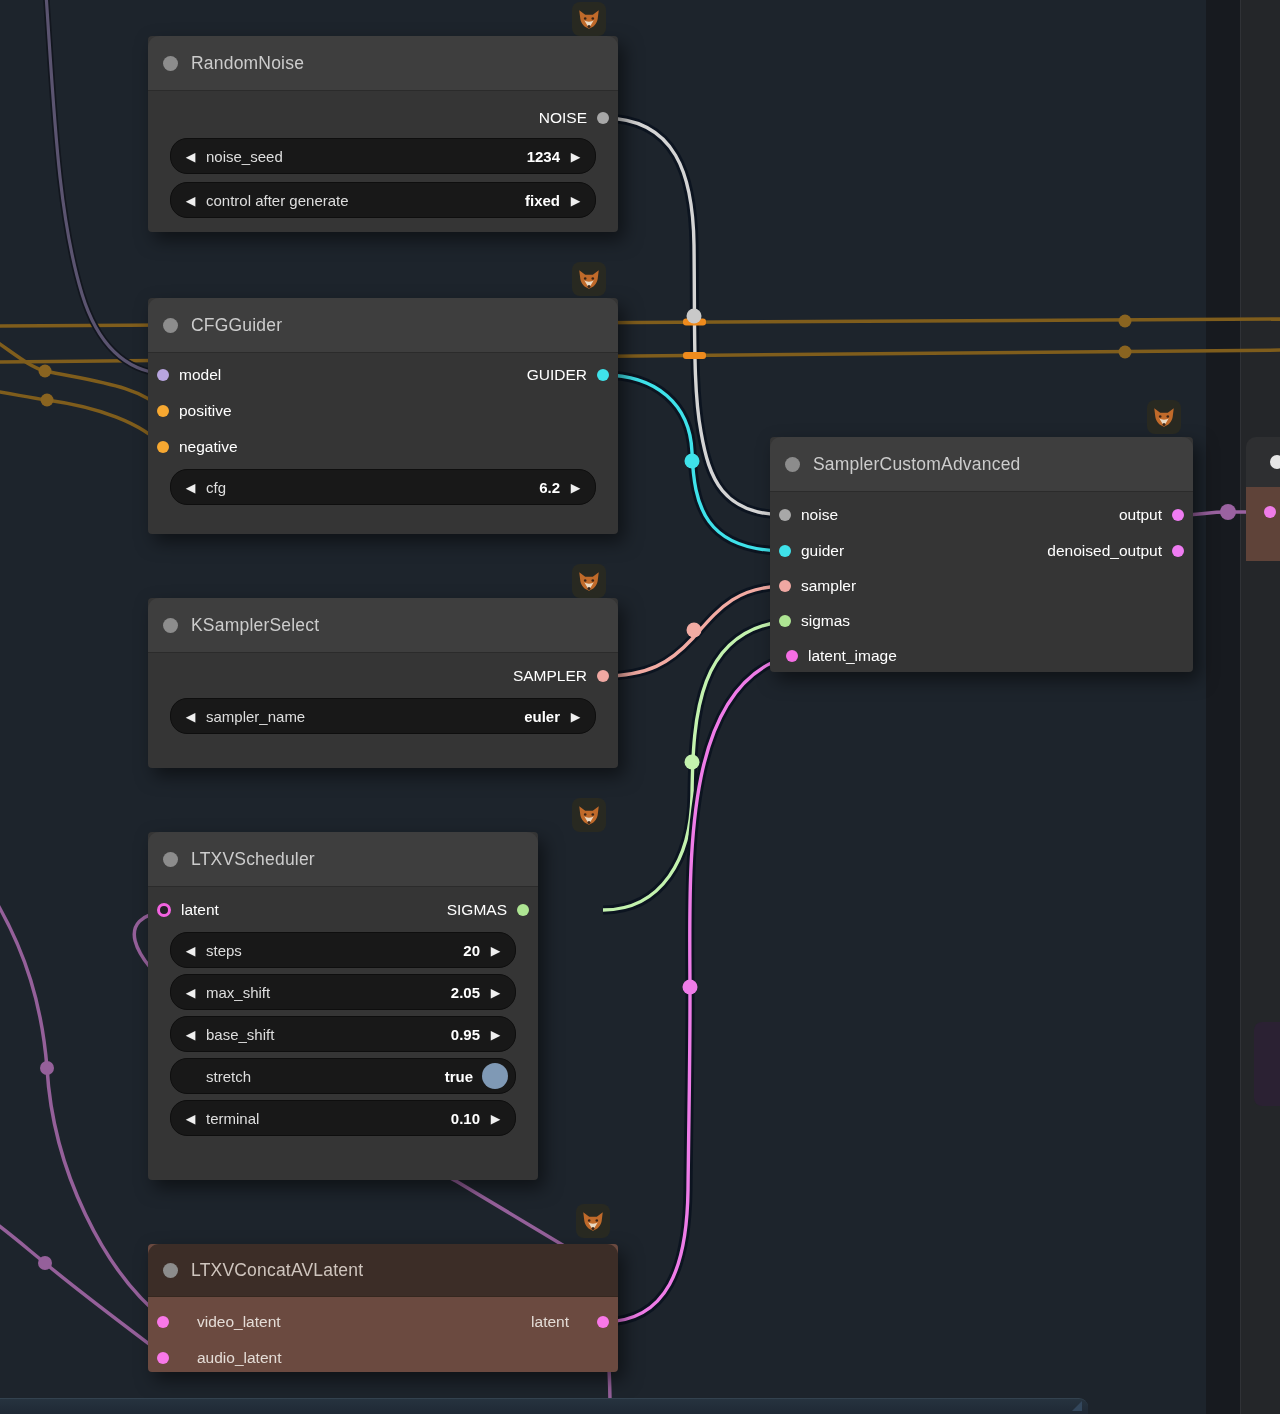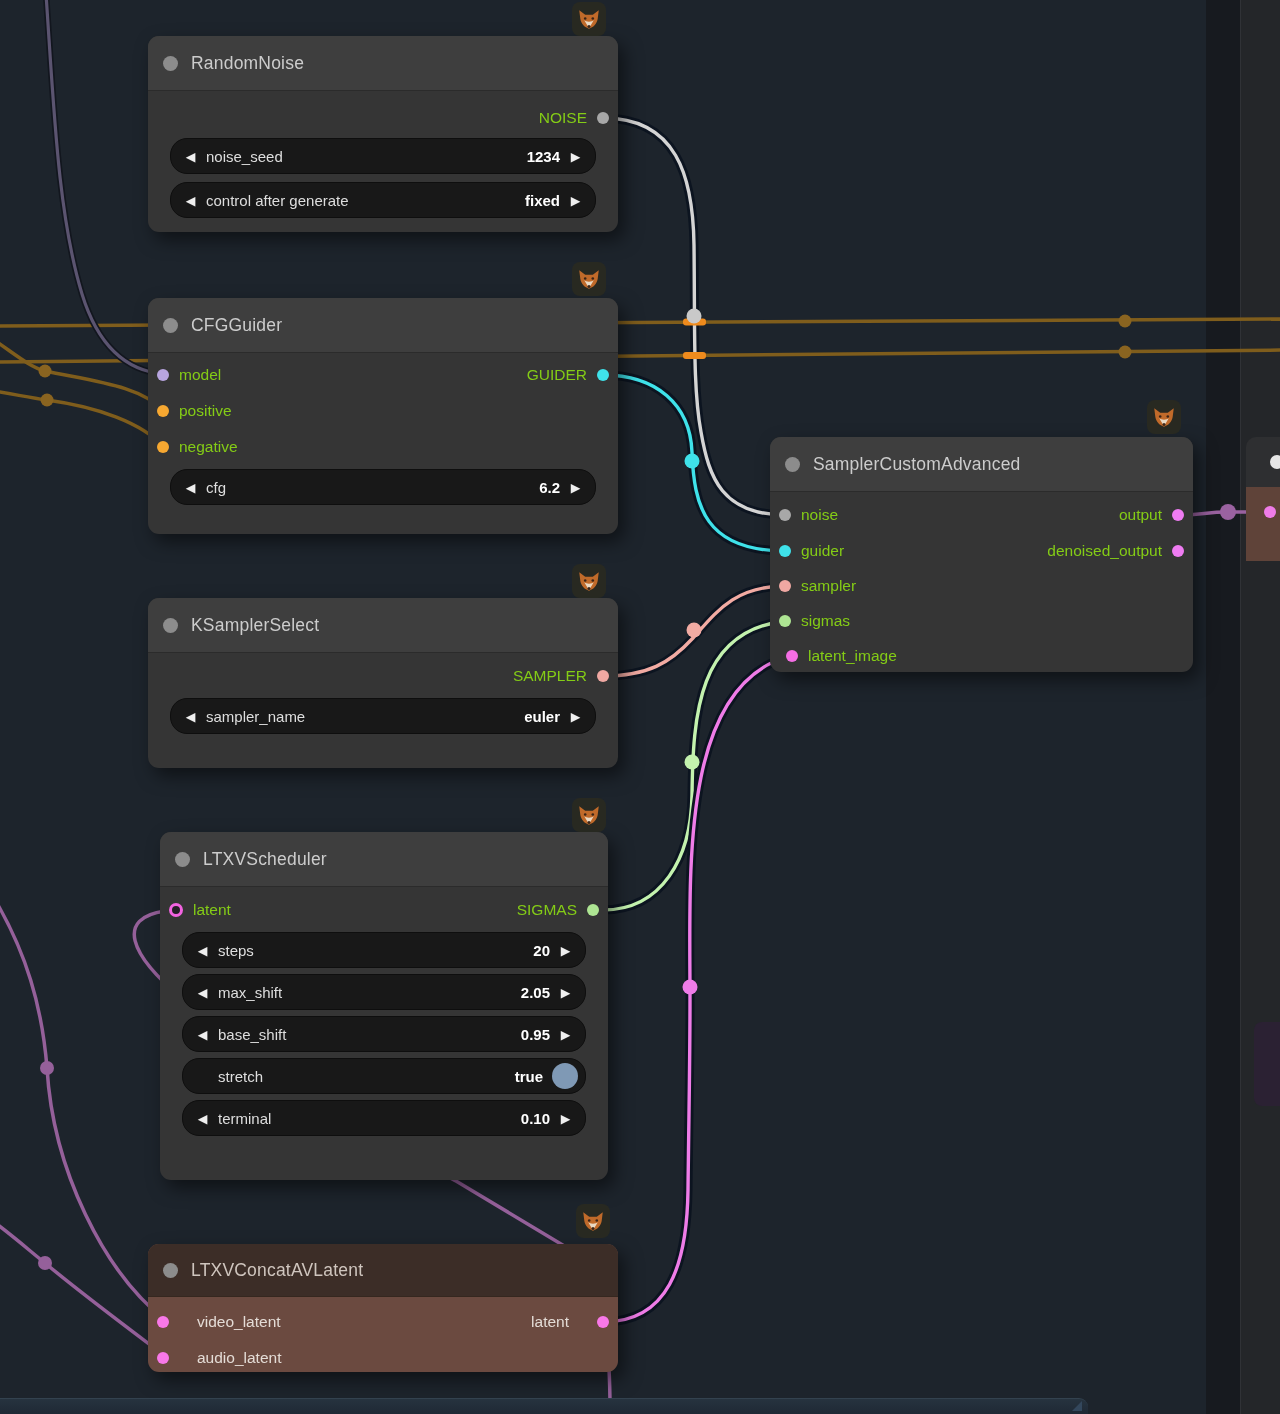--- a/index.html
+++ b/index.html
@@ -4,35 +4,35 @@
 <style>
   html,body{margin:0;padding:0;background:#10151b;}
   #canvas{
     position:relative;width:1280px;height:1414px;overflow:hidden;
     background:#1d242c;
     font-family:"Liberation Sans", sans-serif;
     -webkit-font-smoothing:antialiased;
   }
   #wires{position:absolute;left:0;top:0;z-index:1;}
   .node{
-    position:absolute;background:#353535;border-radius:11px;z-index:2;
+    position:absolute;background:#353535;border-radius:4px;z-index:2;
     box-shadow:6px 8px 18px rgba(0,0,0,.5);
   }
   .node-header{
     height:54px;background:#3e3e3e;border-radius:11px 11px 0 0;
     display:flex;align-items:center;padding:0 15px;gap:13px;
     color:#cccccc;font-size:17.5px;letter-spacing:.2px;
     border-bottom:1px solid #2b2b2b;
   }
   .title-dot{width:15px;height:15px;border-radius:50%;background:#8c8c8c;flex:none;}
   .node.brown{background:#6b4a40;}
   .node.brown .node-header{background:#3c2d27;color:#cfc5be;border-bottom:1px solid #35271f;}
   .prow{
     position:absolute;height:36px;display:flex;align-items:center;gap:10px;
-    color:#84cc16;font-size:15.5px;padding:0 9px;white-space:nowrap;
+    color:#ffffff;font-size:15.5px;padding:0 9px;white-space:nowrap;
   }
   .prow.in{left:0;}
   .prow.out{right:0;justify-content:flex-end;}
   .pdot{width:12px;height:12px;border-radius:50%;flex:none;}
   .pdonut{width:8px;height:8px;border:3.5px solid #f263e0;background:#241f26;border-radius:50%;flex:none;}
   .node.brown .prow{color:#e4dcd6;gap:28px;}
   .pill{
     position:absolute;left:22px;right:22px;height:34px;
     background:#181818;border:1px solid #0e0e0e;border-radius:17px;
     display:flex;align-items:center;padding:0 13px;gap:9px;
@@ -187,21 +187,21 @@
     </div>
     <div class="pill" style="top:100px;">
       <span class="arrow">◀</span>
       <span>sampler_name</span>
       <span class="spacer"></span>
       <span class="w-value">euler</span>
       <span class="arrow">▶</span>
     </div>
   </div>
 
-  <div class="node" style="left:160px;top:832px;width:448px;height:348px;">
+  <div class="node" style="left:148px;top:832px;width:390px;height:348px;">
     <div class="node-header">
       <span class="title-dot"></span>
       <span>LTXVScheduler</span>
     </div>
     <div class="prow in" style="top:60px;">
       <span class="pdonut"></span>
       <span>latent</span>
     </div>
     <div class="prow out" style="top:60px;">
       <span>SIGMAS</span>

